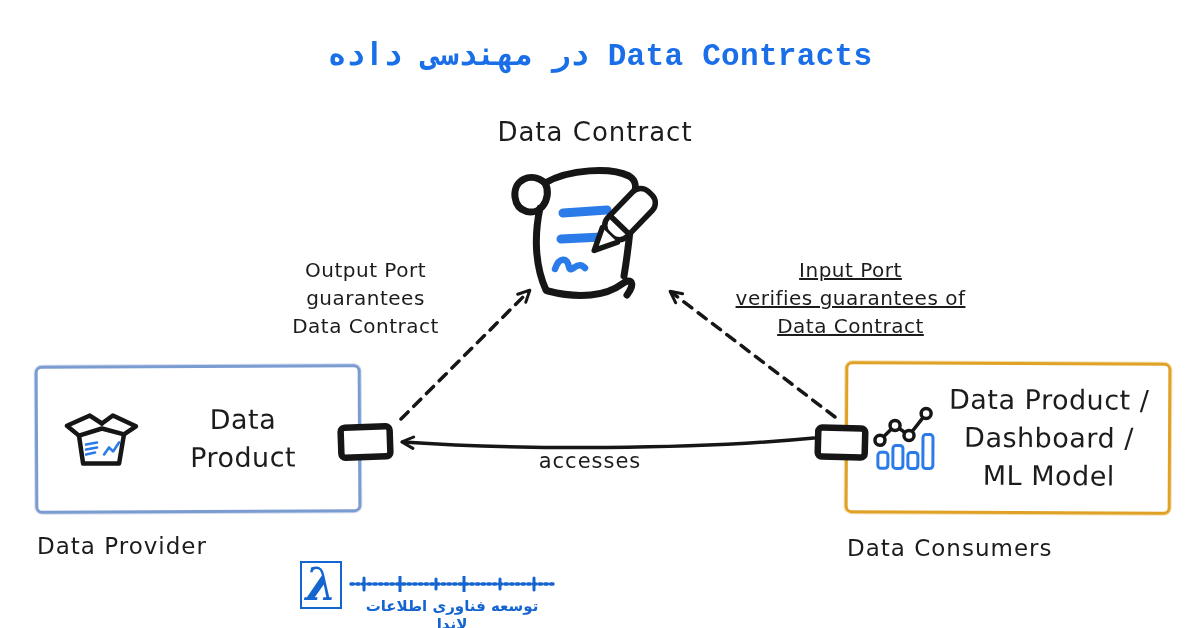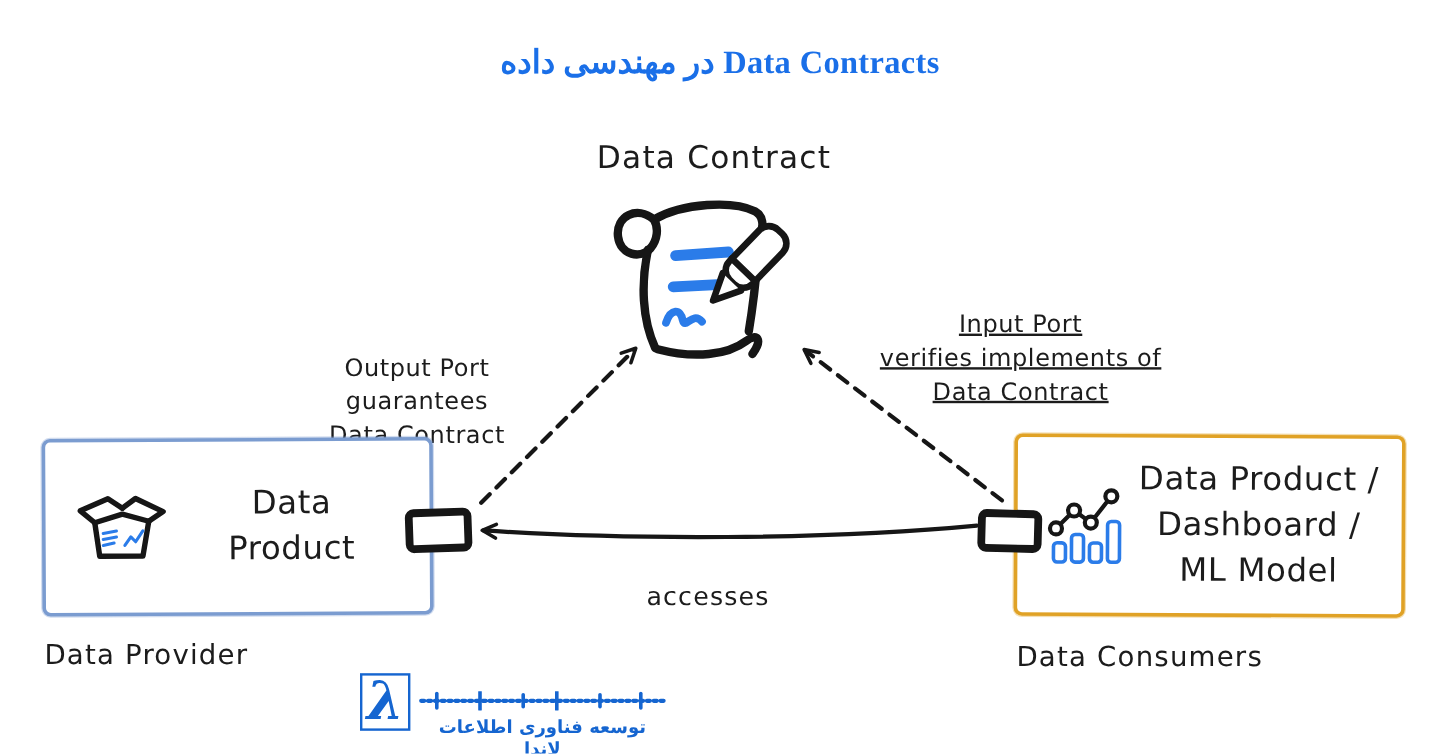--- a/index.html
+++ b/index.html
@@ -5,33 +5,33 @@
   * { margin:0; padding:0; box-sizing:border-box; }
   html,body { background:#ffffff; }
   body {
     width:1200px; height:628px; overflow:hidden;
     font-family:"DejaVu Sans", sans-serif; color:#1c1c1c;
   }
   .canvas { position:relative; width:1200px; height:628px; background:#ffffff; }
 
   .title {
     position:absolute; top:36px; left:0; width:100%;
-    text-align:center; font-size:27px; font-weight:bold;
+    text-align:center; font-size:31px; font-weight:bold;
     color:#1a6fe8; letter-spacing:0.3px;
-    font-family:Liberation Serif, serif;
+    font-family:Liberation Mono, monospace;
   }
 
   .contract-heading {
     position:absolute; top:117px; left:445px; width:300px;
     text-align:center; font-size:26px; color:#1c1c1c; letter-spacing:1px;
   }
   .contract-icon { position:absolute; left:503px; top:156px; }
 
   .edge-label { position:absolute; text-align:center; font-size:20px; line-height:28px; letter-spacing:0.5px; }
-  .output-label { left:220px; top:256px; width:255px;margin-top:36px; }
+  .output-label { left:238px; top:256px; width:255px; }
   .input-label  { left:698px; top:256px; width:305px;text-decoration:underline; }
 
   .entity-box {
     position:absolute; display:flex; align-items:center;
     border-radius:7px; background:#ffffff;
   }
   .provider-box {
     left:35px; top:365px; width:326px; height:148px;
     border:3px solid #7b9cd0; transform:rotate(-0.3deg);
     box-shadow:0 0 0 1px rgba(123,156,208,0.35);
@@ -41,21 +41,21 @@
     border:3px solid #e0a226; transform:rotate(0.3deg);
     box-shadow:0 0 0 1px rgba(224,162,38,0.35);
   }
   .entity-icon { margin-left:24px; flex:0 0 auto; }
   .entity-text { flex:1; text-align:center; font-size:27px; line-height:38px; letter-spacing:0.5px; padding-right:14px; }
 
   .caption { position:absolute; font-size:23px; letter-spacing:1px; }
   .provider-caption { left:37px; top:533px; width:322px; }
   .consumer-caption { left:847px; top:535px; width:322px; }
 
-  .accesses-label { position:absolute; left:490px; top:449px; width:200px; text-align:center; font-size:21px; letter-spacing:1px;margin-top:36px; }
+  .accesses-label { position:absolute; left:490px; top:449px; width:200px; text-align:center; font-size:21px; letter-spacing:1px; }
 
   .overlay { position:absolute; left:0; top:0; pointer-events:none; }
 
   .logo { position:absolute; left:300px; top:561px; display:flex; align-items:flex-start; }
   .lambda-box {
     width:42px; height:48px; border:2.5px solid #1565d0; background:#fff;
     display:flex; align-items:center; justify-content:center;
     color:#1565d0; font-family:"DejaVu Serif", serif; font-style:italic; font-weight:bold;
     font-size:44px; line-height:44px; overflow:visible;
   }
@@ -96,21 +96,21 @@
   </svg>
 
   <div class="edge-label output-label">
     <div>Output Port</div>
     <div>guarantees</div>
     <div>Data Contract</div>
   </div>
 
   <div class="edge-label input-label">
     <div>Input Port</div>
-    <div>verifies implements of</div>
+    <div>verifies guarantees of</div>
     <div>Data Contract</div>
   </div>
 
   <div class="entity-box provider-box">
     <svg class="entity-icon" width="80" height="70" viewBox="0 0 80 70">
       <g fill="none" stroke="#161616" stroke-width="4.5" stroke-linecap="round" stroke-linejoin="round">
         <path d="M17 31 L21 59 L57 59 L62 30"></path>
         <path d="M17 31 L5 21 L28 11 L40 19"></path>
         <path d="M62 30 L74 22 L51 11 L40 19"></path>
         <path d="M17 31 L40 24 L62 30"></path>

